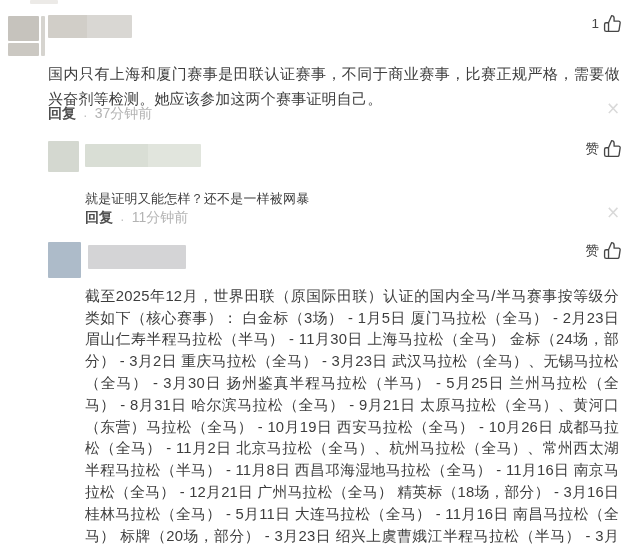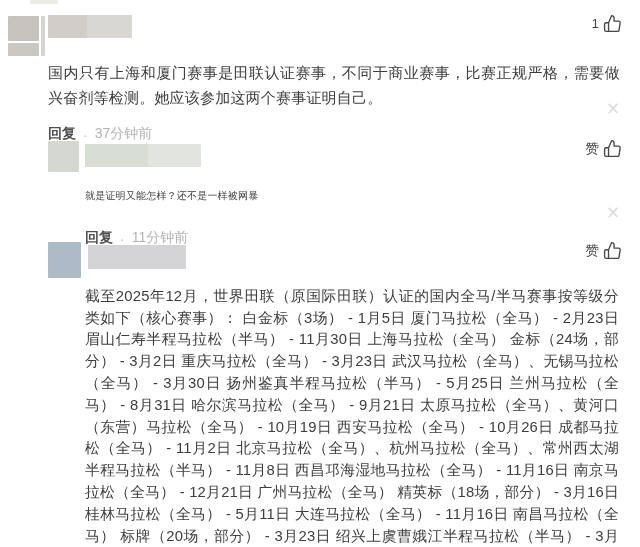--- a/index.html
+++ b/index.html
@@ -14,33 +14,33 @@
   
   .mosaic{position:absolute;border-radius:1px;}
 
   
   .body-text{
     position:absolute;
     color:#3d3d3d;
     text-align:justify;
     letter-spacing:0.2px;
   }
-  .c1-body{left:48px;top:46px;width:572px;font-size:15px;line-height:25px;font-family:Liberation Serif, serif;}
-  .c2-body{left:85px;top:174px;width:535px;font-size:10px;line-height:24px;}
+  .c1-body{left:48px;top:46px;width:572px;font-size:15px;line-height:25px;}
+  .c2-body{left:85px;top:174px;width:535px;font-size:13px;line-height:24px;}
   .c3-body{left:85px;top:271px;width:534px;font-size:14.8px;line-height:21.8px;}
 
   
   .meta{
     position:absolute;
     display:flex;align-items:flex-end;gap:7px;
     font-size:14px;
   }
   .reply-label{color:#4e4e4e;font-weight:600;cursor:pointer;}
   .meta-dot{color:#c4c4c4;}
-  .timestamp{color:#b3b3b3;margin-top:20px;}
+  .timestamp{color:#b3b3b3;}
 
   
   .like{
     position:absolute;
     display:flex;align-items:center;gap:4px;
     color:#464646;cursor:pointer;
   }
   .like .lbl{font-size:13.5px;}
   .like svg{display:block;}
 

